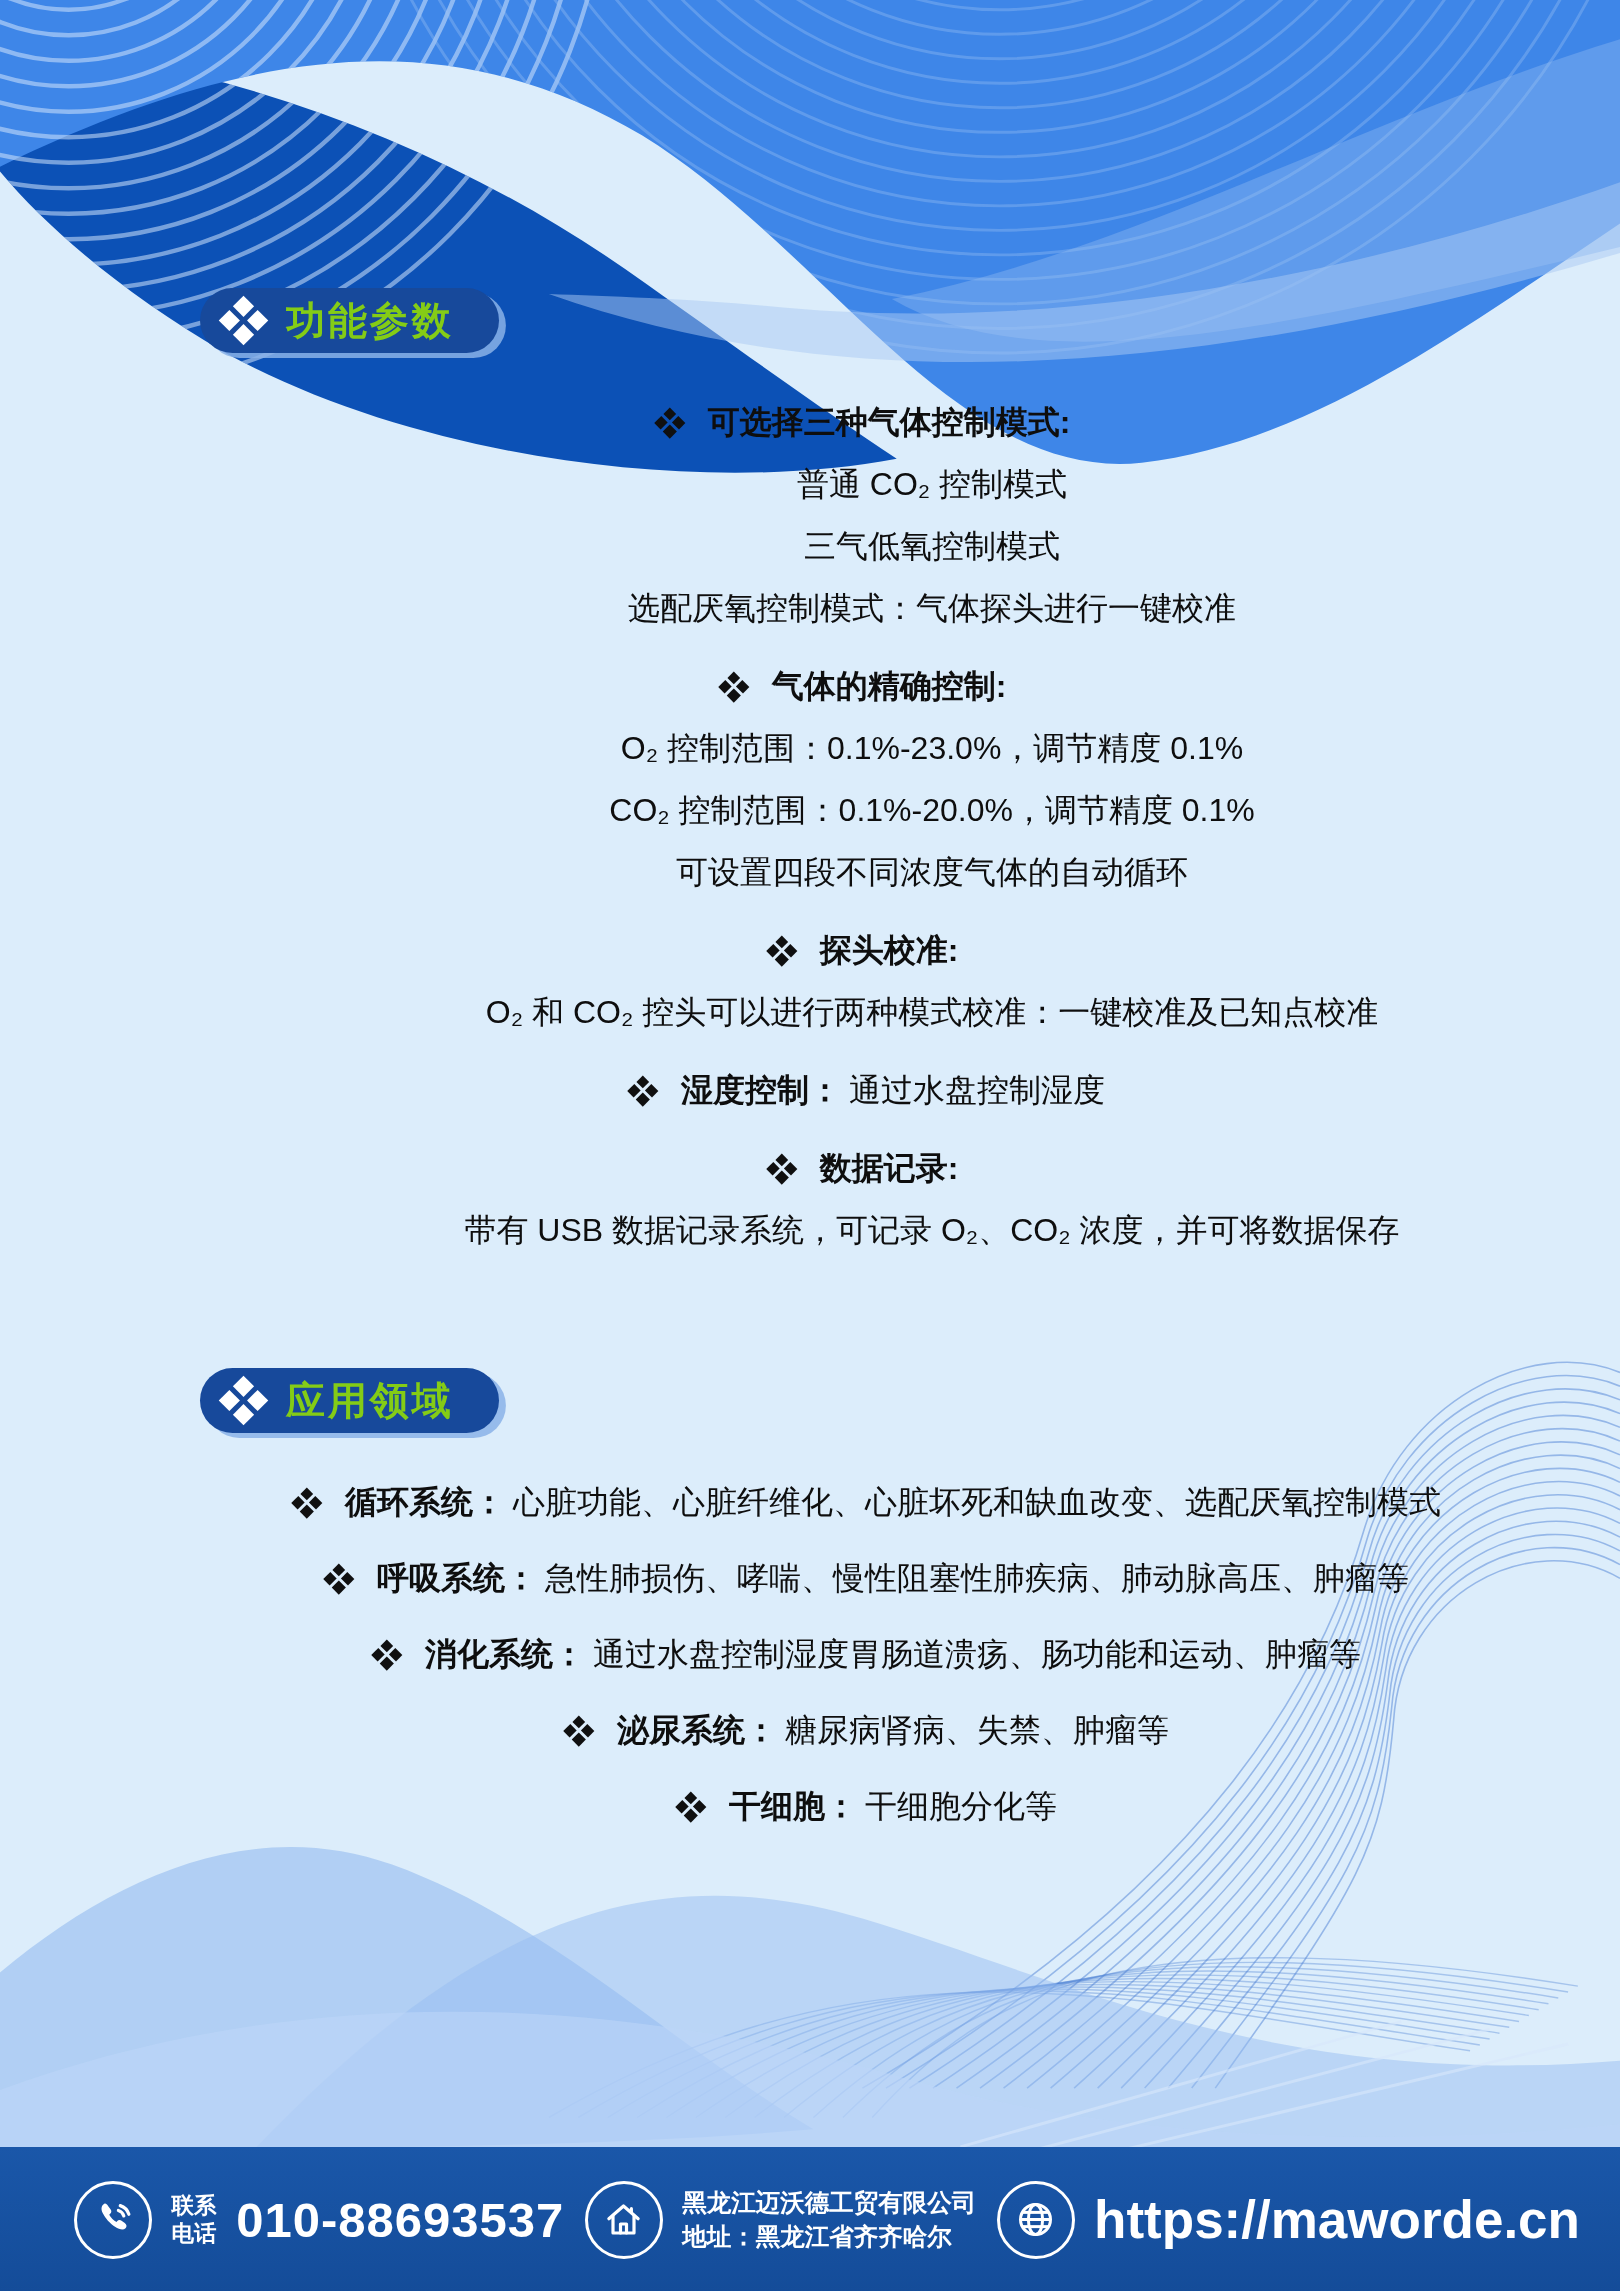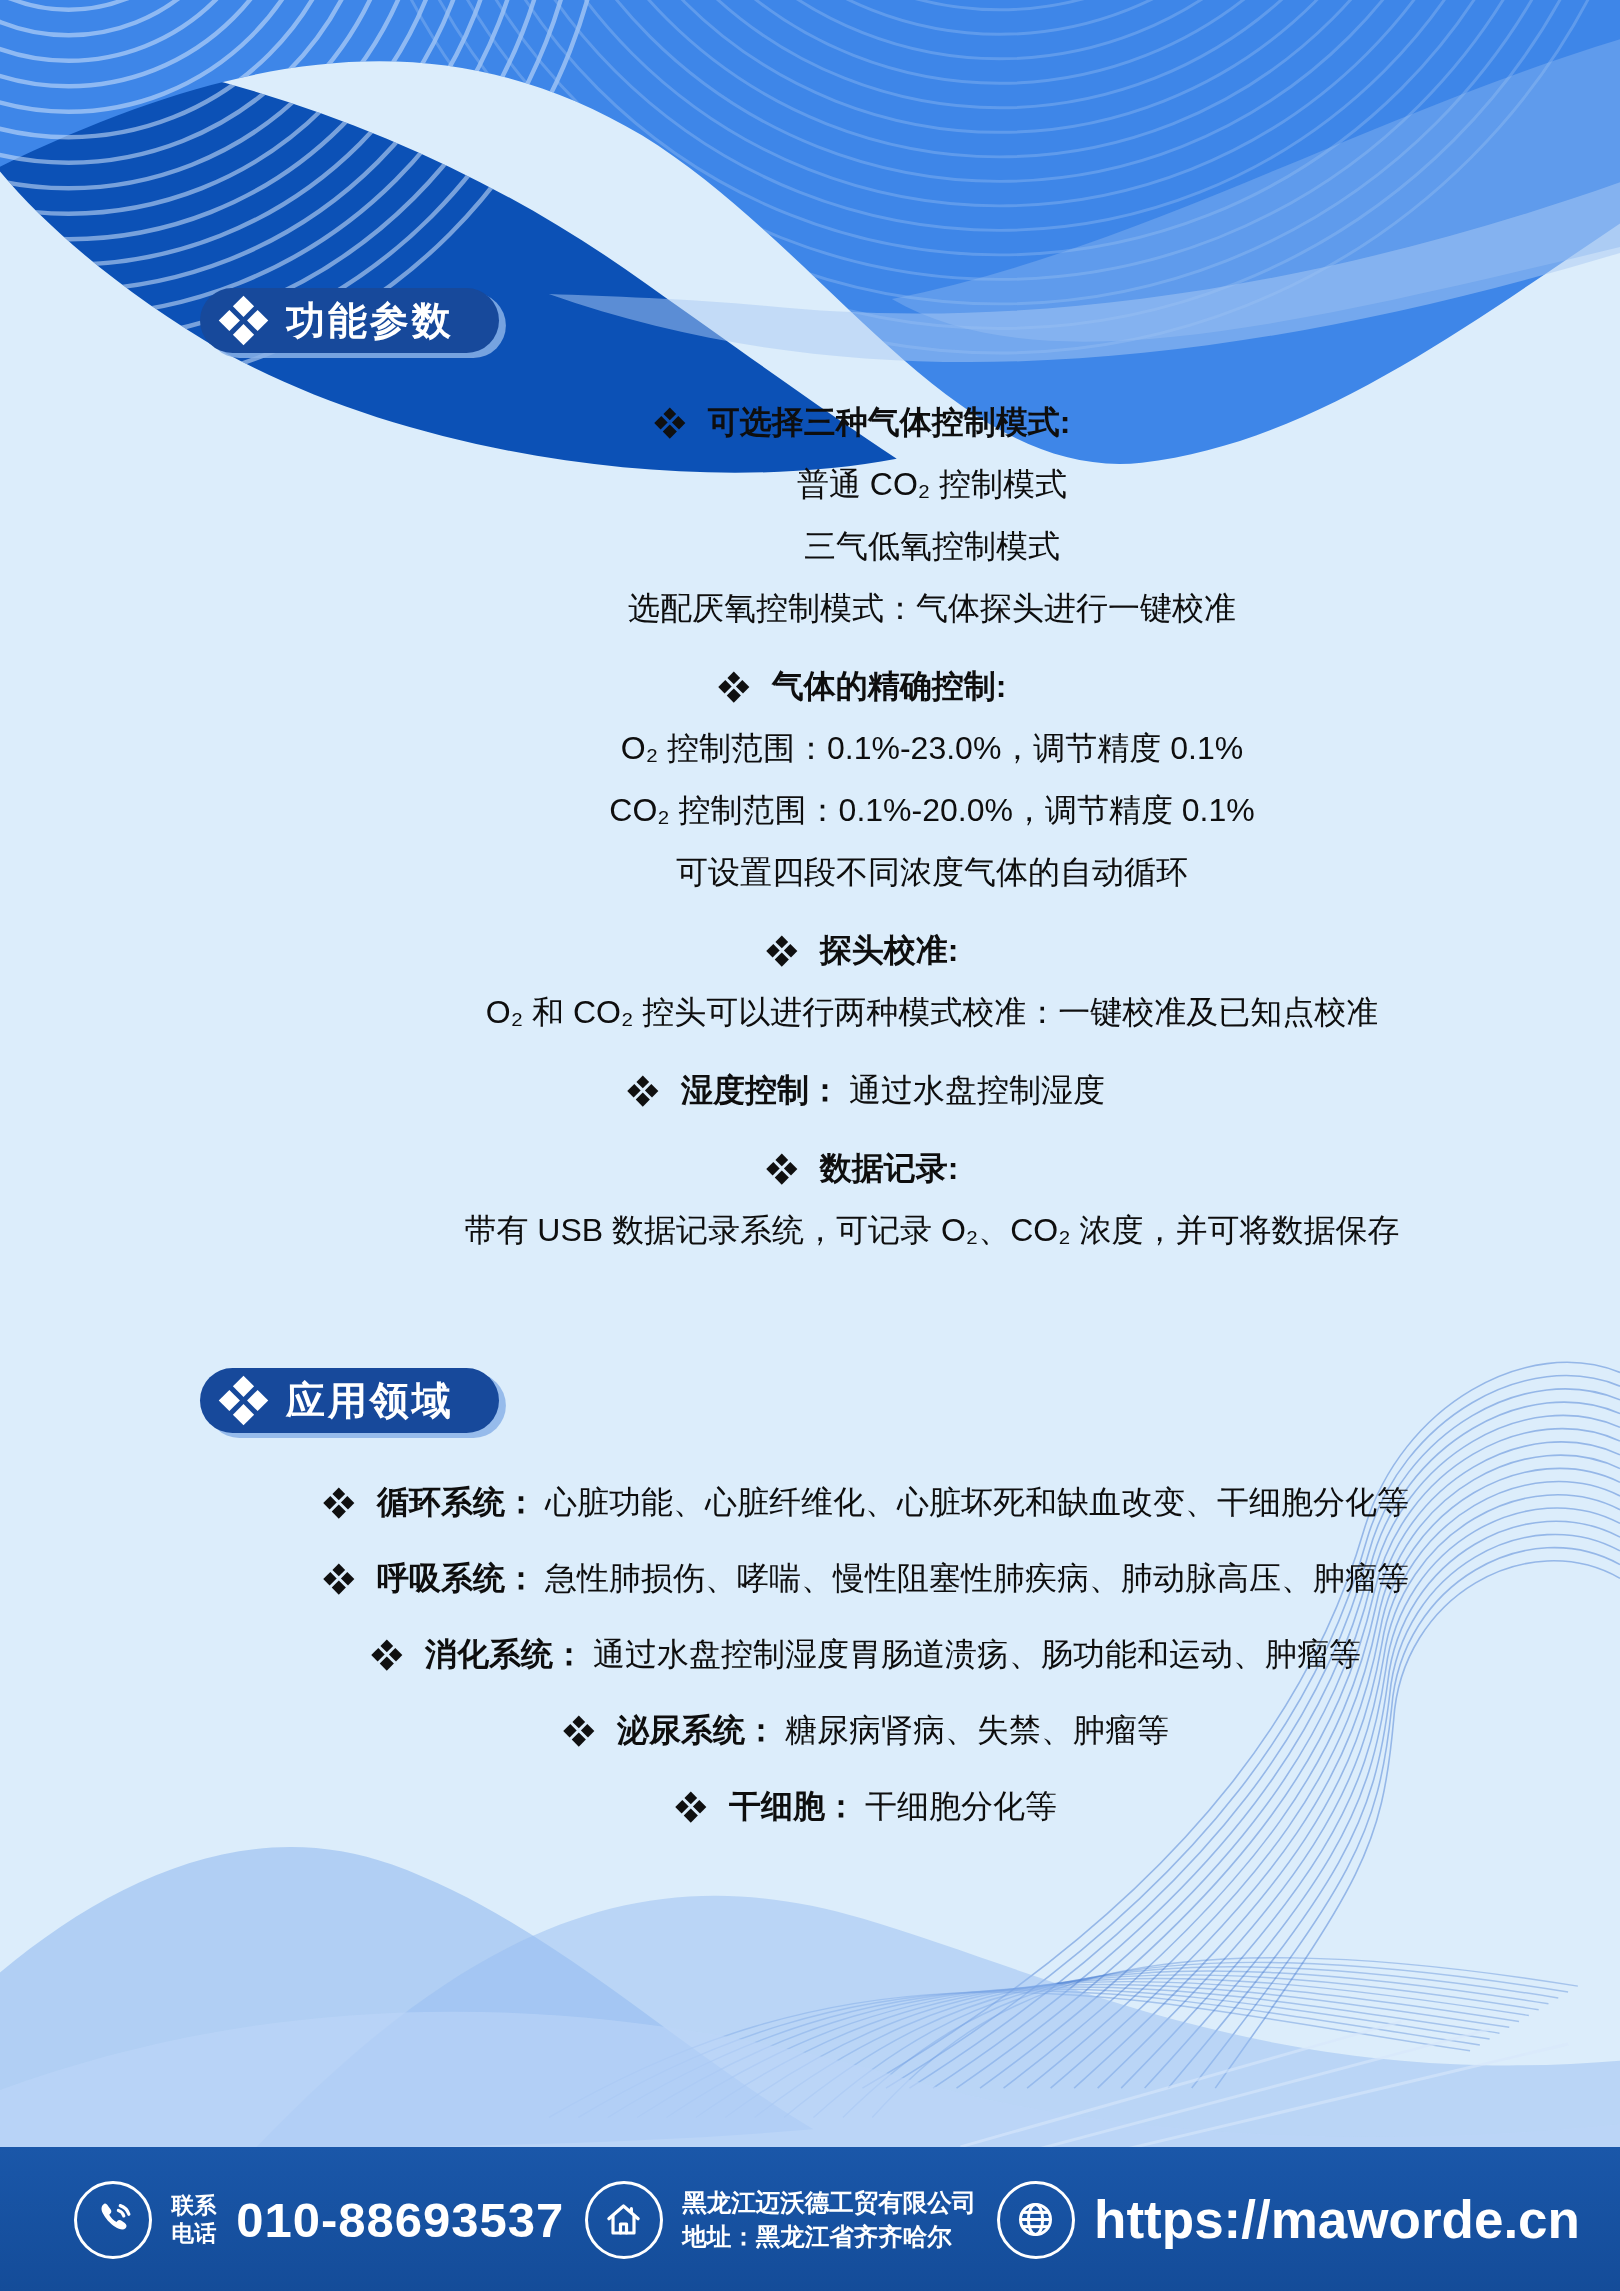--- a/index.html
+++ b/index.html
@@ -13,21 +13,21 @@
   
   .badge{
     position:absolute;left:200px;height:65px;
     display:flex;align-items:center;gap:25.5px;
     background:#17499b;border-radius:33px;padding:0 45px 0 25.5px;
     box-shadow:6.9px 4.9px 0 rgba(138,178,232,.85);
     z-index:3;
   }
   .b1{top:288px;}
   .b2{top:1368px;}
-  .badge-label{color:#ffffff;font-size:39px;font-weight:700;letter-spacing:2.9px;white-space:nowrap;}
+  .badge-label{color:#84cc16;font-size:39px;font-weight:700;letter-spacing:2.9px;white-space:nowrap;}
 
   
   .dmd{display:grid;grid-template-columns:1fr 1fr;grid-template-rows:1fr 1fr;transform:rotate(45deg);flex:0 0 auto;}
   .dmd i{display:block;}
   .dmd.big{width:35px;height:35px;gap:4.9px;}
   .dmd.big i{background:#ffffff;}
   .dmd.sm{width:21.6px;height:21.6px;gap:2.9px;}
   .dmd.sm i{background:#101010;}
 
   
@@ -256,21 +256,21 @@
 
   <div class="rows apps">
     <div class="row b">
         <span class="dmd sm">
           <i></i>
           <i></i>
           <i></i>
           <i></i>
         </span>
         <span class="lbl">循环系统：</span>
-        <span class="txt">心脏功能、心脏纤维化、心脏坏死和缺血改变、干细胞分化等</span>
+        <span class="txt">心脏功能、心脏纤维化、心脏坏死和缺血改变、选配厌氧控制模式</span>
       </div>
     <div class="row b">
         <span class="dmd sm">
           <i></i>
           <i></i>
           <i></i>
           <i></i>
         </span>
         <span class="lbl">呼吸系统：</span>
         <span class="txt">急性肺损伤、哮喘、慢性阻塞性肺疾病、肺动脉高压、肿瘤等</span>

